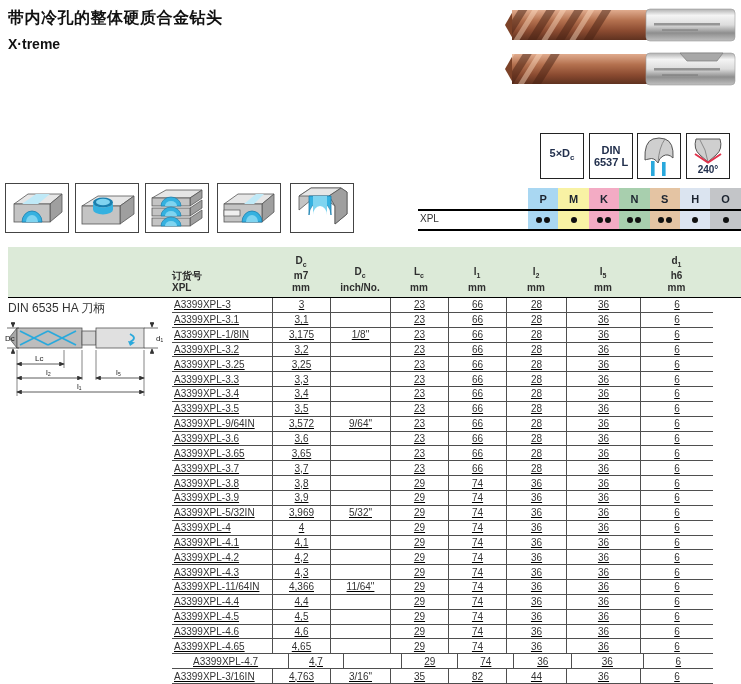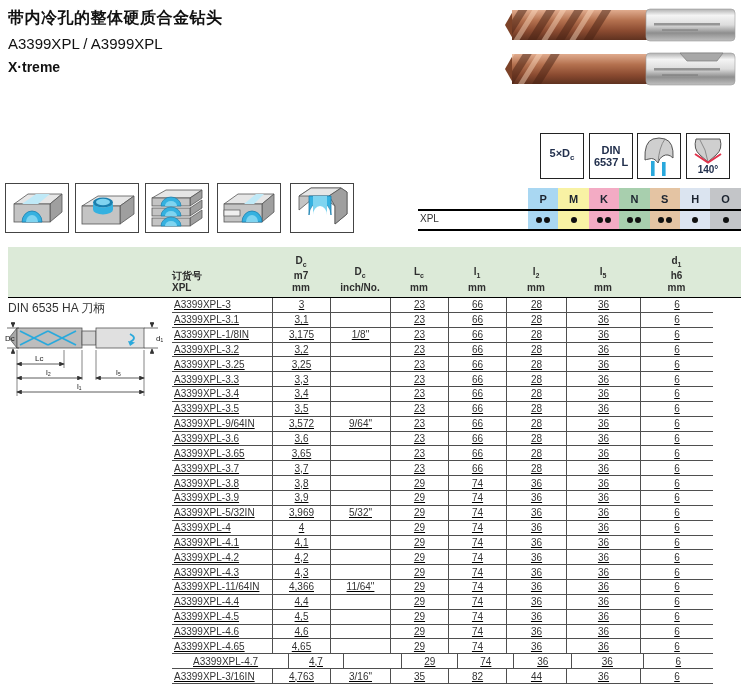--- a/index.html
+++ b/index.html
@@ -57,21 +57,20 @@
   .dim-diagram { position:absolute; left:4px; top:314px; }
   .dim-diagram text { font-family:"Liberation Sans","DejaVu Sans",sans-serif; font-size:8px; fill:#222; }
 </style>
 </head>
 <body>
 
 <div class="page">
 
   <div class="title-block">
     <div class="title-cn">带内冷孔的整体硬质合金钻头</div>
-    <div class="title-mod">A3399XPL / A3999XPL</div>
     <div class="title-brand">X·treme</div>
   </div>
 
   <svg class="drill-photo" width="235" height="85" viewBox="0 0 235 85">
     <defs>
       <linearGradient id="copper" x1="0" y1="0" x2="0" y2="1">
         <stop offset="0" stop-color="#e0ab8e"></stop>
           <stop offset="0.35" stop-color="#b4714f"></stop>
         <stop offset="0.7" stop-color="#8a4a30"></stop>
           <stop offset="1" stop-color="#5f3220"></stop>
@@ -145,21 +144,21 @@
       <rect x="12" y="26" width="3.6" height="15" fill="#29a8dc"></rect>
       <rect x="23" y="27" width="3.6" height="14" fill="#29a8dc"></rect>
     </svg>
   </div>
   <div class="badge" style="left:686px;">
     <svg width="40" height="28" viewBox="0 0 40 28">
       <path d="M8,2 L32,2 Q35,12 28,18 L20,25 L12,18 Q5,12 8,2 Z" fill="#cfcfcf" stroke="#555" stroke-width="1"></path>
       <path d="M20,25 Q18,12 12,3" fill="none" stroke="#777" stroke-width="0.8"></path>
       <polyline points="7,17 20,25.5 33,17" fill="none" stroke="#e0334c" stroke-width="2"></polyline>
     </svg>
-    <span class="cap">140°</span>
+    <span class="cap">240°</span>
   </div>
 
   <div class="picto" style="left:5px;">
     <svg width="62" height="48" viewBox="0 0 62 48">
       <polygon points="8,20 22,10 56,10 44,20" fill="#e6e6e6" stroke="#555" stroke-width="0.8"></polygon>
       <polygon points="44,20 56,10 56,28 44,38" fill="#9f9f9f" stroke="#555" stroke-width="0.8"></polygon>
       <rect x="8" y="20" width="36" height="18" fill="#c4c4c4" stroke="#555" stroke-width="0.8"></rect>
       <polygon points="16,20 30,10 44,10 32,20" fill="#bfe9f7"></polygon>
       <path d="M16,38 A10,11 0 0 1 36,38 Z" fill="#35b1e0" stroke="#1a7fae" stroke-width="0.8"></path>
       <path d="M20,38 A6,7 0 0 1 32,38 Z" fill="#7fd4f0"></path>

